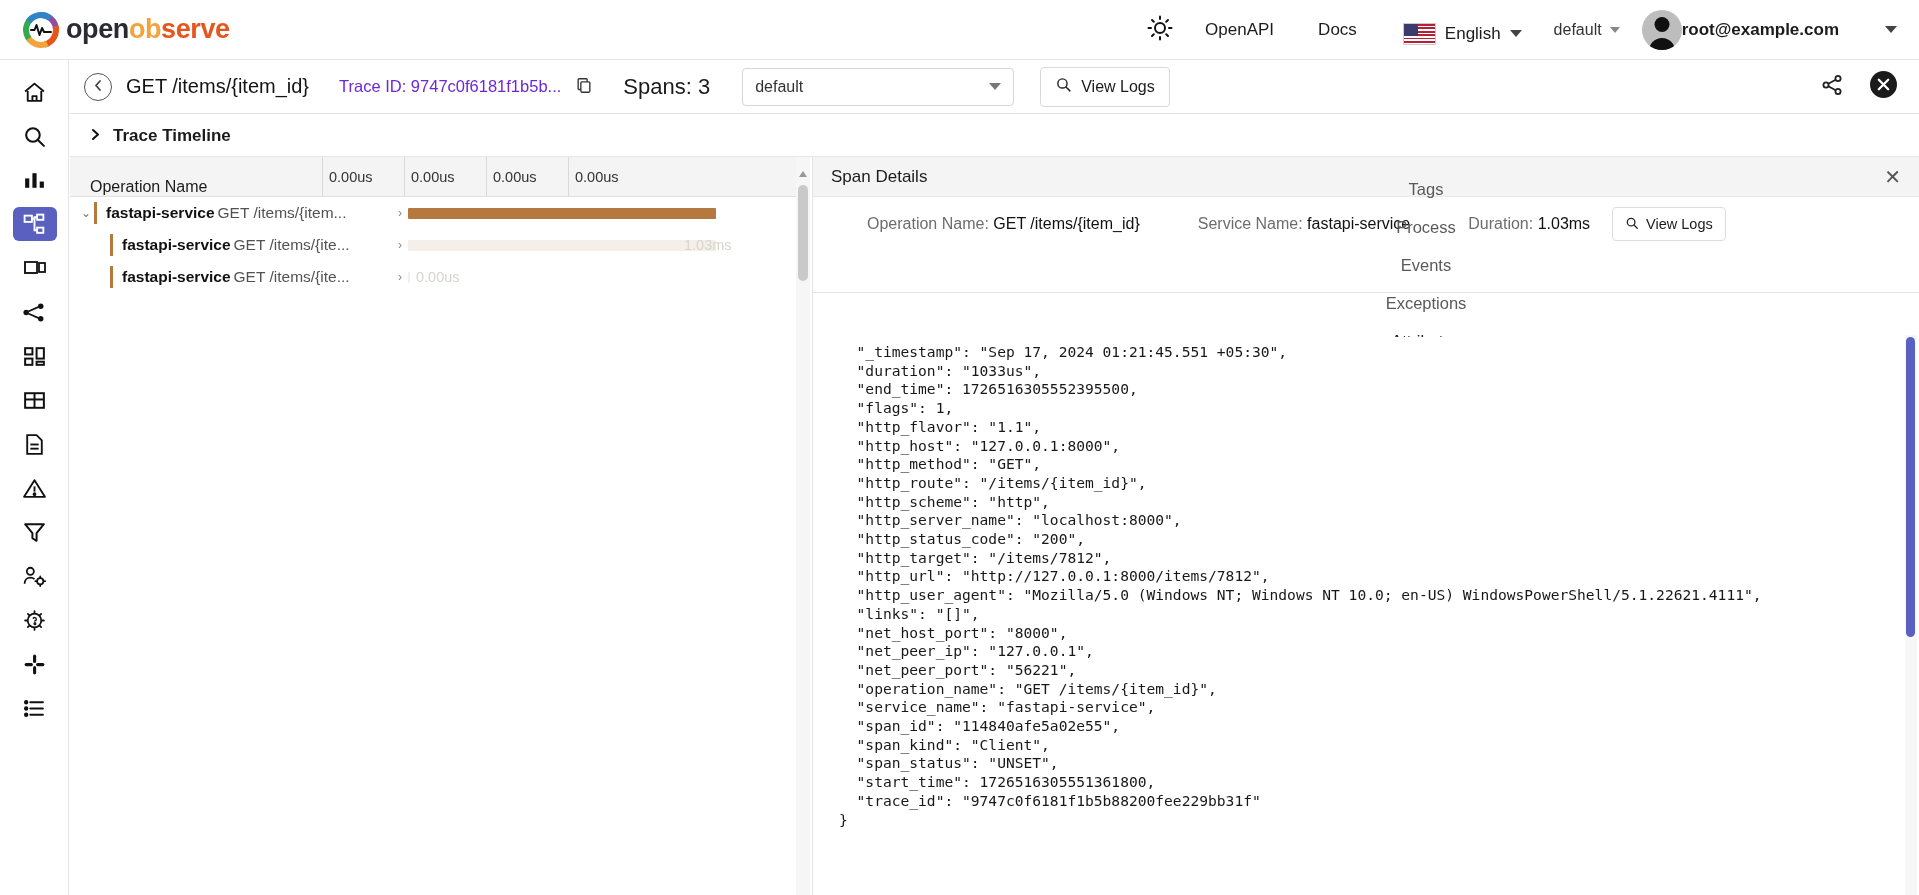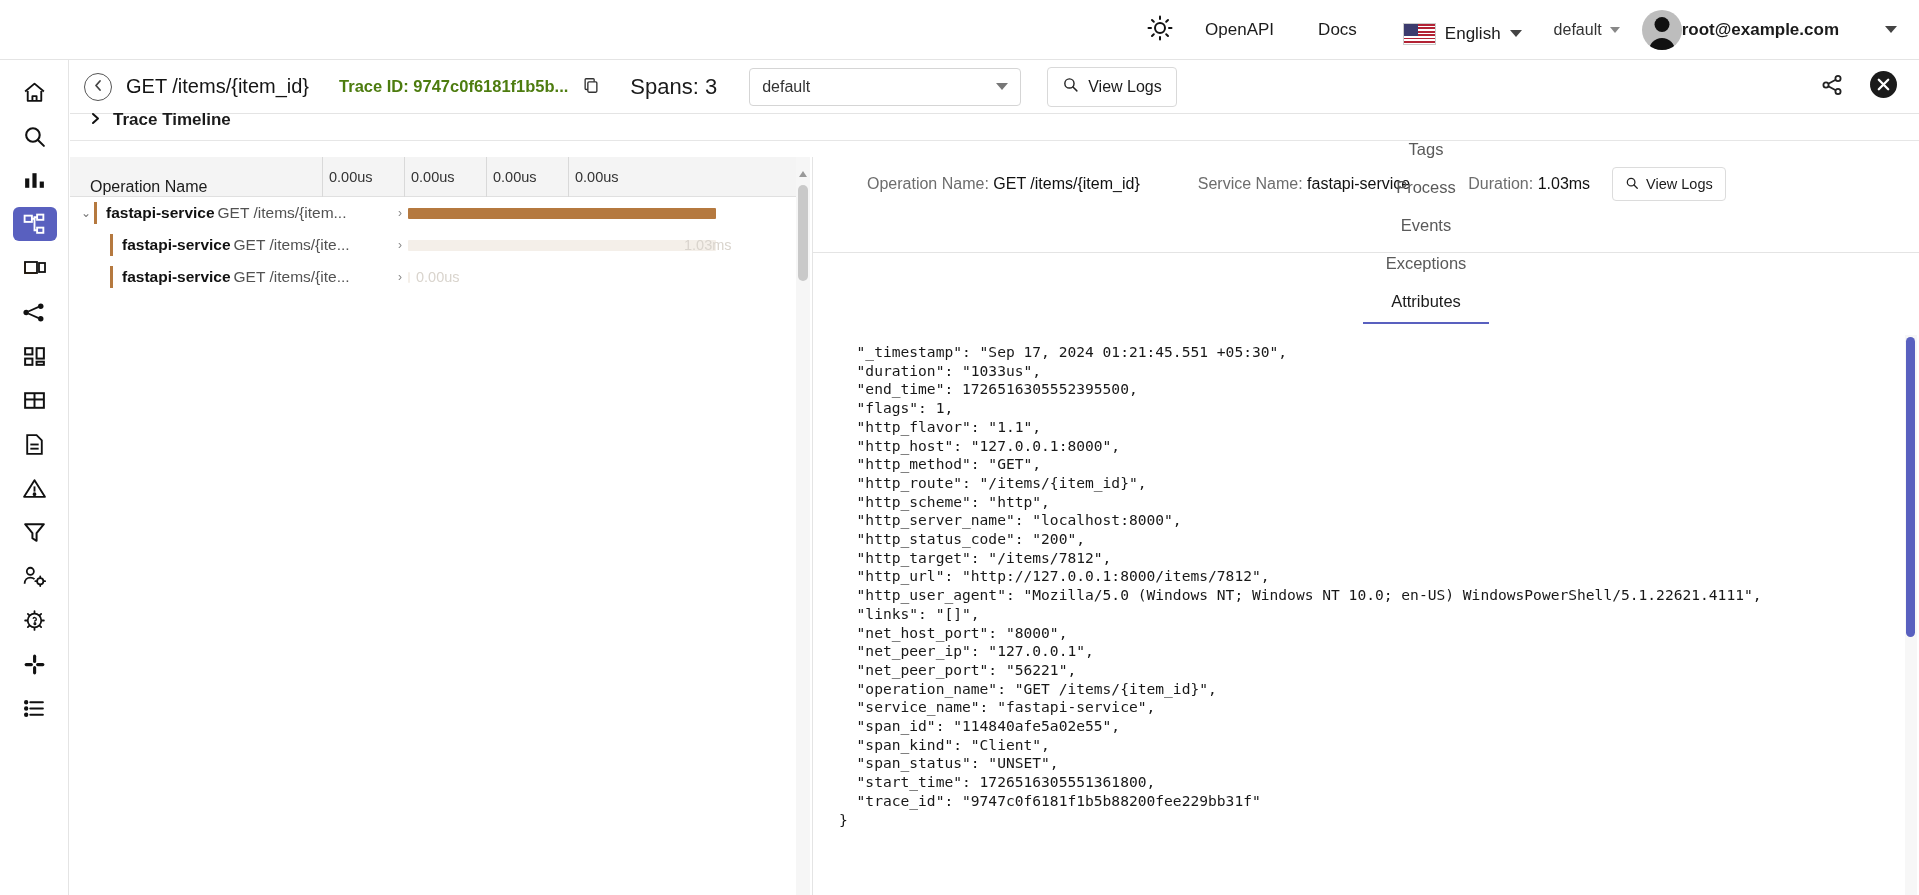--- a/index.html
+++ b/index.html
@@ -61,41 +61,41 @@
   
   .trace-head {
     position: absolute; top: 60px; left: 70px;
     width: 1849px; height: 54px;
     background: #fff; border-bottom: 1px solid #e4e4e4;
     display: flex; align-items: center; padding-left: 14px;
   }
   .back-btn { width: 28px; height: 28px; border: 1.6px solid #555; border-radius: 50%;
     display: flex; align-items: center; justify-content: center; cursor: pointer; flex: 0 0 auto;}
   .trace-title { font-size: 20px; margin-left: 14px; color: #141414; }
-  .trace-id { font-size: 16.5px; margin-left: 30px; color: #4d7c0f; font-weight: bold; }
+  .trace-id { font-size: 16.5px; margin-left: 30px; color: #6d28d9; }
   .copy-btn { margin-left: 14px; cursor: pointer; display:flex; }
   .spans-count { font-size: 22px; margin-left: 30px; }
   .stream-select {
     margin-left: 32px; width: 272px; height: 38px;
     border: 1px solid #d5d5d5; border-radius: 4px; background: #fff;
     display: flex; align-items: center; padding: 0 12px; cursor: pointer;
   }
   .stream-select .val { font-size: 16px; color: #333; }
   .stream-select .caret { margin-left: auto; border-top-color: #777; }
   .viewlogs-btn {
     margin-left: 26px; height: 40px; min-width: 120px;
     border: 1px solid #d9d9d9; border-radius: 4px; background: #fff;
     display: flex; align-items: center; gap: 9px; padding: 0 14px; cursor: pointer; font-size: 16px;
   }
   .head-right { margin-left: auto; display: flex; align-items: center; gap: 26px; padding-right: 22px; }
   .share-btn, .close-btn { cursor: pointer; display: flex; align-items: center; }
 
   
   .timeline-toggle {
-    position: absolute; top: 100px; left: 70px;
+    position: absolute; top: 116px; left: 70px;
     width: 1849px; height: 41px;
     display: flex; align-items: center; padding-left: 20px;
     border-bottom: 1px solid #e6e6e6; cursor: pointer;
   }
   .timeline-toggle .chev { margin-right: 12px; }
   .timeline-toggle .lbl { font-size: 17px; font-weight: 600; }
 
   
   .spans-panel {
     position: absolute; top: 157px; left: 70px;
@@ -161,20 +161,34 @@
     white-space: pre;
   }
   .json-line { padding-left: 14px; }
   .j-scroll { position: absolute; right: 2px; top: 178px; width: 12px; height: 560px; background: #f7f7f7; }
   .j-scroll .thumb { position: absolute; top: 2px; left: 1px; width: 9px; height: 300px; background: #5960bf; border-radius: 5px; }
 </style>
 </head>
 <body>
 
 <div class="topbar">
+  <div class="logo-wrap">
+    <div class="logo-mark">
+      <svg width="38" height="38" viewBox="0 0 38 38">
+        <circle cx="19" cy="19" r="15" fill="none" stroke="#8e4fa0" stroke-width="6" stroke-dasharray="24 70" transform="rotate(-95 19 19)"></circle>
+        <circle cx="19" cy="19" r="15" fill="none" stroke="#e5561f" stroke-width="6" stroke-dasharray="24 70" transform="rotate(-15 19 19)"></circle>
+        <circle cx="19" cy="19" r="15" fill="none" stroke="#f2a33c" stroke-width="6" stroke-dasharray="24 70" transform="rotate(65 19 19)"></circle>
+        <circle cx="19" cy="19" r="15" fill="none" stroke="#35a94f" stroke-width="6" stroke-dasharray="24 70" transform="rotate(145 19 19)"></circle>
+        <circle cx="19" cy="19" r="15" fill="none" stroke="#2f84c9" stroke-width="6" stroke-dasharray="24 70" transform="rotate(215 19 19)"></circle>
+        <circle cx="19" cy="19" r="10.5" fill="#fff"></circle>
+        <path d="M9 19 h3.5 l2-5 l3 10 l2.5-7 l2 4 h7" fill="none" stroke="#111" stroke-width="2" stroke-linejoin="round" stroke-linecap="round"></path>
+      </svg>
+    </div>
+    <div class="logo-text"><span class="t1">open</span><span class="t2">ob</span><span class="t3">serve</span></div>
+  </div>
 
   <div class="top-right">
     <div class="theme-btn">
       <span>
         <svg width="26" height="26" viewBox="0 0 26 26">
           <circle cx="13" cy="13" r="5" fill="none" stroke="#111" stroke-width="2"></circle>
           <g stroke="#111" stroke-width="2" stroke-linecap="round">
             <line x1="13" y1="1.5" x2="13" y2="4"></line>
               <line x1="13" y1="22" x2="13" y2="24.5"></line>
             <line x1="1.5" y1="13" x2="4" y2="13"></line>
@@ -495,20 +509,24 @@
     <span class="arrow">
       <svg width="8" height="6" viewBox="0 0 8 6">
           <path d="M4 0 L8 6 H0 z" fill="#999"></path>
         </svg>
     </span>
     <span class="thumb"></span>
   </div>
 </div>
 
 <div class="details">
+  <div class="details-title-row">
+    <span class="details-title">Span Details</span>
+    <span class="details-close">✕</span>
+  </div>
 
   <div class="meta-row">
     <span class="meta">
       <span class="k">Operation Name:</span>
       <span class="v">GET /items/{item_id}</span>
     </span>
     <span class="meta">
       <span class="k">Service Name:</span>
       <span class="v">fastapi-service</span>
     </span>

